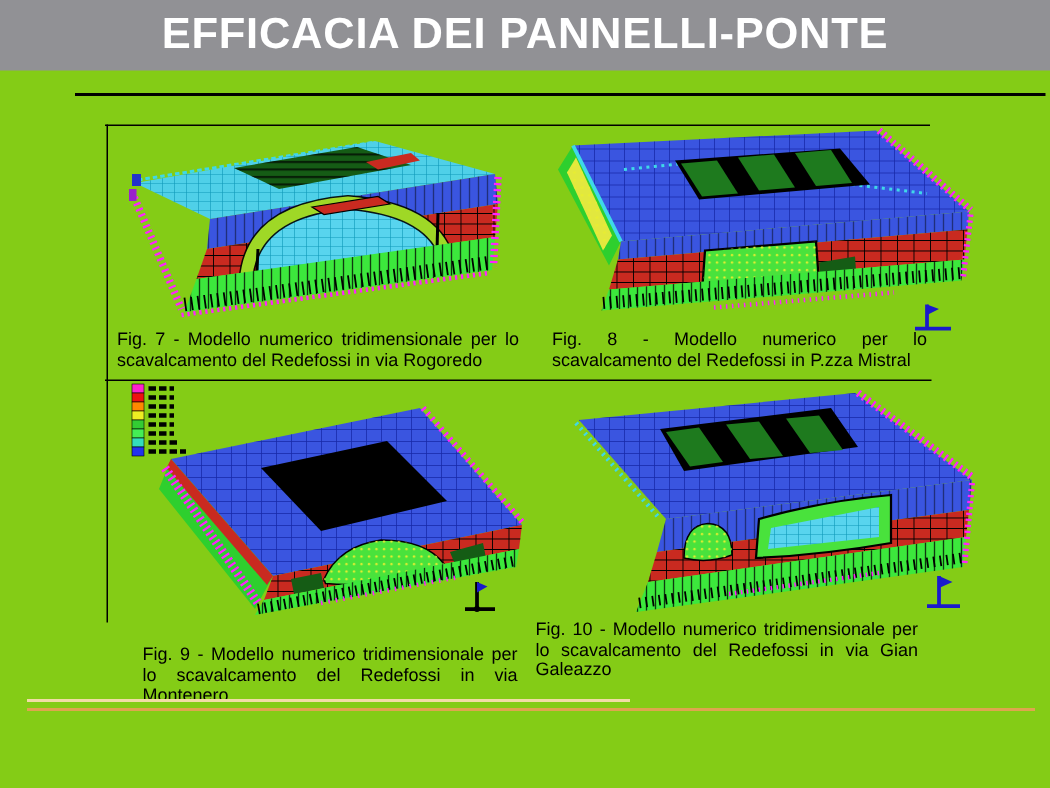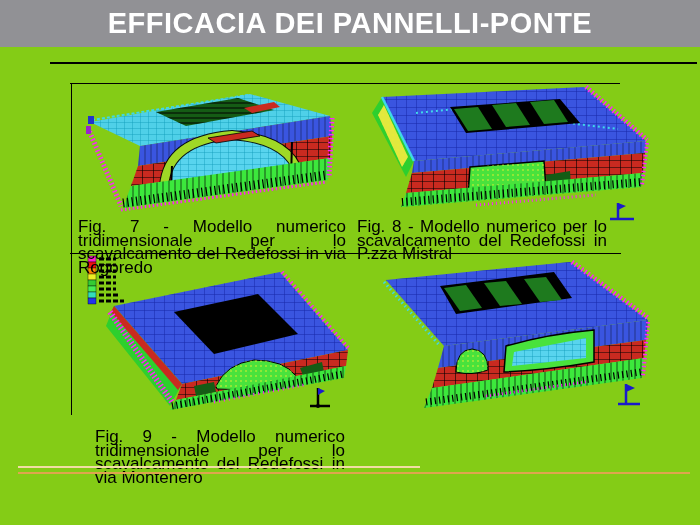--- a/index.html
+++ b/index.html
@@ -11,21 +11,21 @@
   .banner h1{margin:0;text-align:center;line-height:47px;font-size:29px;font-weight:bold;
              letter-spacing:.5px;color:var(--title_text,#fff);}
   .title-rule{position:absolute;left:50px;top:62px;width:647px;height:2px;background:var(--rule_black,#000);}
 
   
   .tbl-top{position:absolute;left:70px;top:83px;width:550px;height:1px;background:var(--rule_black,#000);}
   .tbl-left{position:absolute;left:71px;top:83px;width:1px;height:332px;background:var(--rule_black,#000);}
   .tbl-mid{position:absolute;left:70px;top:253px;width:551px;height:1px;background:var(--rule_black,#000);}
 
   .figimg{position:absolute;}
-  .caption{position:absolute;font-size:17px;line-height:13.5px;color:var(--caption_text,#000);
+  .caption{position:absolute;font-size:12px;line-height:13.5px;color:var(--caption_text,#000);
            text-align:justify;}
 
   
   .rule-light{position:absolute;left:18px;top:466px;width:402px;height:2px;background:var(--bottom_rule_light,#f2dca6);}
   .rule-dark{position:absolute;left:18px;top:472px;width:672px;height:2px;background:var(--bottom_rule_dark,#dfa54f);}
 
   
   .f-blue{fill:var(--fem_blue,#3a55e0);} .f-cyan{fill:var(--fem_cyan,#4fd0e8);}
   .f-cyanl{fill:#58d4ee;} .f-red{fill:var(--fem_red,#c92a20);}
   .f-green{fill:var(--fem_green,#3ce83c);} .f-green2{fill:#2ecf2e;} .f-green3{fill:#49e23c;}
@@ -194,18 +194,19 @@
     <polygon points="76,134 288,104 286,124 68,154" fill="url(#vtick)"></polygon>
     <line x1="216" y1="8" x2="292" y2="64" class="s-mag" stroke-width="5" stroke-dasharray="1.5 2.5"></line>
     <line x1="292" y1="68" x2="287" y2="122" class="s-mag" stroke-width="4" stroke-dasharray="1.5 2.5"></line>
     <line x1="70" y1="148" x2="285" y2="118" class="s-black" stroke-width="7" stroke-dasharray="1.2 3.2"></line>
     <line x1="130" y1="142" x2="230" y2="128" class="s-mag" stroke-width="3" stroke-dasharray="1 3"></line>
     <path d="M 270,130 L 270,150 M 262,150 L 284,150" class="s-axis" stroke-width="2.5"></path>
     <polygon points="270,130 279,134 270,138" fill="var(--axis_blue,#1a1acc)"></polygon>
   </svg>
 
   <p class="caption" style="left:78px;top:220px;width:268px;margin:0">Fig. 7 - Modello numerico tridimensionale per lo scavalcamento del Redefossi in via Rogoredo</p>
-  <p class="caption" style="left:357px;top:220px;width:250px;margin:0">Fig. 8 - Modello numerico per lo scavalcamento del Redefossi in P.zza Mistral</p>
+  <p class="caption" style="left:368px;top:220px;width:250px;margin:0">Fig. 8 - Modello numerico per lo scavalcamento del Redefossi in P.zza Mistral</p>
   <p class="caption" style="left:78px;top:413px;width:250px;margin:17px">Fig. 9 - Modello numerico tridimensionale per lo scavalcamento del Redefossi in via Montenero</p>
+  <p class="caption" style="left:357px;top:413px;width:255px;margin:0">Fig. 10 - Modello numerico tridimensionale per lo scavalcamento del Redefossi in via Gian Galeazzo</p>
 
   <div class="rule-light"></div>
   <div class="rule-dark"></div>
 </div>
 
 </body></html>

